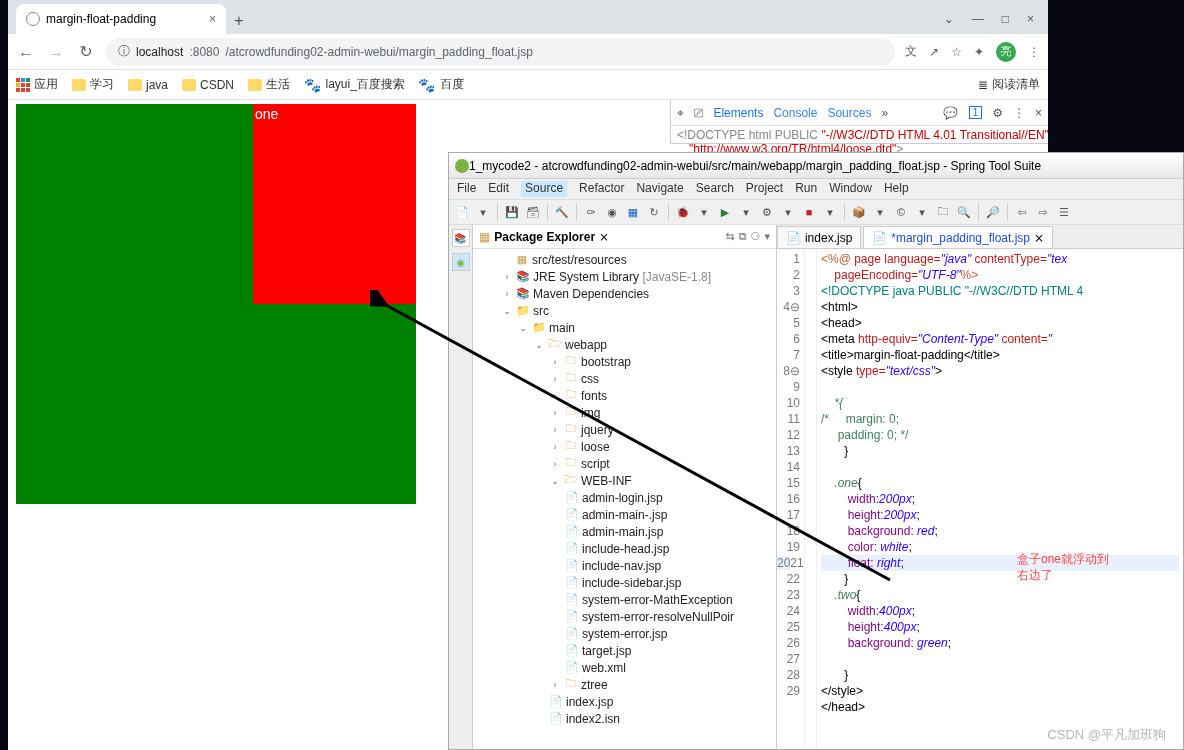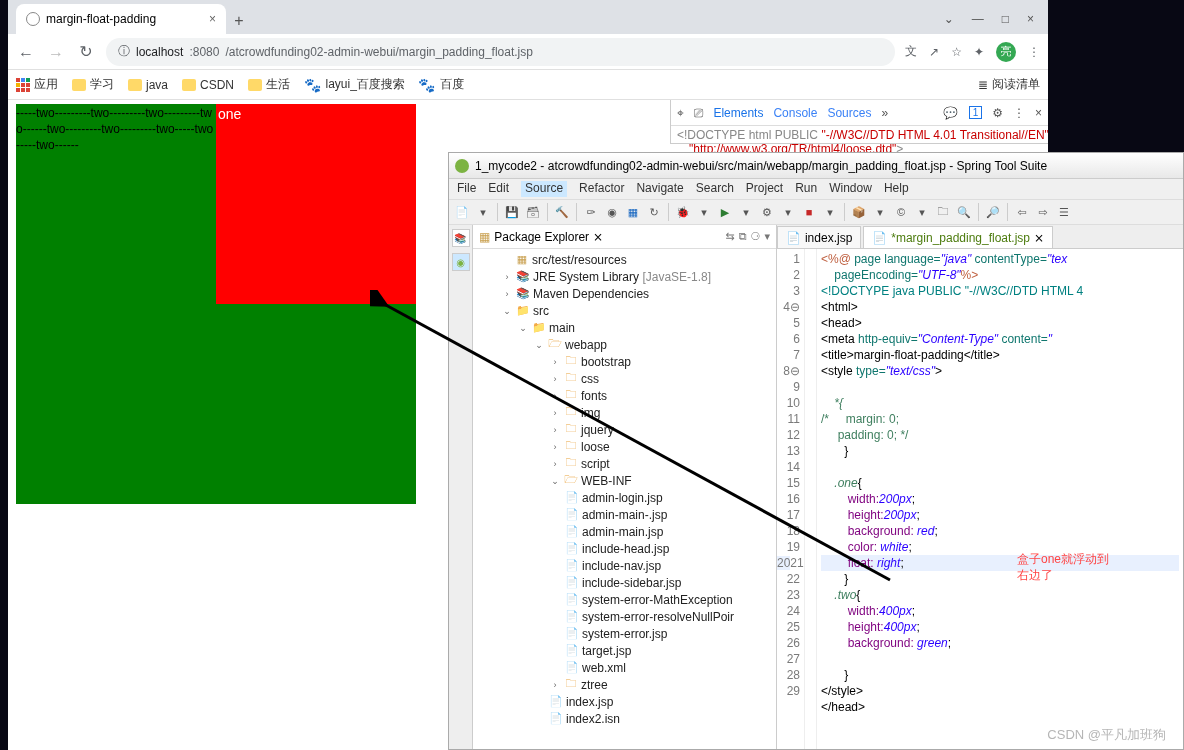--- a/index.html
+++ b/index.html
@@ -25,75 +25,75 @@
 .bmitem{display:flex;align-items:center;gap:4px;color:#333}
 .bmfolder{width:14px;height:12px;background:#ffd968;border-radius:2px}
 .bmapps{display:grid;grid-template-columns:repeat(3,4px);grid-template-rows:repeat(3,4px);gap:1px}
 .bmapps span{background:#db4437}
 .bmapps span:nth-child(2){background:#4285f4}.bmapps span:nth-child(3){background:#0f9d58}
 .bmapps span:nth-child(4){background:#f4b400}.bmapps span:nth-child(5){background:#db4437}
 .paw{color:#4285f4;font-size:14px}
 .bmbar .spacer{flex:1}
 .content{flex:1;background:#fff;position:relative}
 .two{width:400px;height:400px;background:green;position:absolute;left:8px;top:4px;overflow:hidden;word-break:break-all;font-size:14px;color:#000}
-.one{width:200px;height:200px;background:red;float:right;color:#fff;font-size:14px;padding:2px}
+.one{width:163px;height:200px;background:red;float:right;color:#fff;font-size:14px;padding:2px}
 
 .devtools{position:absolute;right:0;top:0;width:378px;height:44px;background:#fff;border-left:1px solid #ccc;border-bottom:1px solid #ccc}
 .dtbar{height:26px;border-bottom:1px solid #ddd;display:flex;align-items:center;padding:0 6px;gap:10px;color:#555}
 .dtbar .tab-dt{color:#3b82f6}
 .dtbar .tab-dt.active{color:#1a73e8}
 .dtbar .sp{flex:1}
 .dtbar .msgbadge{border:1px solid #1a73e8;color:#1a73e8;padding:0 3px;font-size:10px}
 .dthtml{padding:2px 6px;font-family:Consolas,monospace;font-size:10px;color:#888;white-space:nowrap;overflow:hidden}
 .dtattr{color:#c80000}
 
 .eclipse{position:absolute;left:448px;top:152px;width:736px;height:598px;background:#f0f0f0;border:1px solid #aaa;display:flex;flex-direction:column}
-.ectitle{height:26px;background:linear-gradient(#fff,#e8e8e8);border-bottom:1px solid #ccc;display:flex;align-items:center;padding:0 6px;gap:6px}
+.ectitle{height:26px;background:linear-gradient(#fff,#e8e8e8);border-bottom:1px solid #ccc;display:flex;align-items:center;padding:0 6px;}
 .ecico{width:14px;height:14px;background:#7cb342;border-radius:50%}
 .ecmenu{height:20px;display:flex;gap:12px;padding:2px 8px;color:#333}
 .ecmenu span.active{background:#cce8ff;padding:0 4px}
 .ectool{height:26px;border-top:1px solid #ddd;border-bottom:1px solid #ddd;display:flex;align-items:center;padding:0 4px;gap:3px}
 .tb{width:18px;height:18px;display:flex;align-items:center;justify-content:center;font-size:11px;color:#555;border:1px solid transparent}
 .tsep{width:1px;height:18px;background:#ccc;margin:0 2px}
 .tb.green{color:#2e7d32}
 .tb.red{color:#c62828}
 .tb.blue{color:#1565c0}
 .ecbody{flex:1;display:flex;overflow:hidden}
 .ecleft{width:24px;background:#eee;border-right:1px solid #ccc;display:flex;flex-direction:column;align-items:center;padding-top:4px;gap:6px}
 .ecleft .lb{width:18px;height:18px;border:1px solid #ccc;background:#fff;font-size:10px;display:flex;align-items:center;justify-content:center}
 .ecleft .lb.active{background:#cce8ff}
 .pkgpanel{width:304px;background:#fff;border-right:1px solid #ccc;display:flex;flex-direction:column}
 .pkghead{height:24px;border-bottom:1px solid #ddd;display:flex;align-items:center;padding:0 6px;gap:4px}
-.pkghead .title{font-weight:normal}
+.pkghead .title{font-weight:bold}
 .pkghead .sp{flex:1}
 .pkghead .hb{color:#777;font-size:11px}
 .tree{flex:1;overflow:auto;padding:2px 0}
 .tn{display:flex;align-items:center;height:17px;padding-left:4px;gap:3px;white-space:nowrap}
 .tw{width:12px;text-align:center;color:#666;font-size:9px}
 .tico{width:14px;text-align:center;font-size:11px}
 .fold-y{color:#d4a017}
 .fold-o{color:#e8a33d}
 .jsp{color:#4a7bb5}
 .xml{color:#888}
 .jar{color:#b8860b}
 .pkg{color:#c9a050}
 .tlabel{color:#222}
 .tlabel .extra{color:#888}
 .editor{flex:1;background:#fff;display:flex;flex-direction:column;overflow:hidden}
 .edtabs{height:24px;border-bottom:1px solid #ccc;display:flex;align-items:flex-end;background:#eee}
 .edtab{height:22px;padding:2px 8px;border:1px solid #ccc;border-bottom:none;background:#f8f8f8;display:flex;align-items:center;gap:4px;margin-right:2px}
 .edtab.active{background:#fff}
-.edtab .dirty{color:#4d7c0f}
+.edtab .dirty{color:#1d4ed8}
 .code{flex:1;display:flex;font-family:Consolas,monospace;font-size:12.5px;overflow:hidden}
 .gutter{width:28px;background:#fff;border-right:1px solid #eee;text-align:right;padding:2px 4px 2px 0;color:#7a7a7a;line-height:16px}
 .gutter .hl{background:#e8f0fe}
 .fold{width:12px;border-right:1px solid #eee;background:#fff}
 .lines{flex:1;padding:2px 4px;line-height:16px;white-space:pre;overflow:hidden;position:relative}
 .lines .hl{background:#e8f0fe;display:block}
-.c-tag{color:#000000}.c-attr{color:#0f766e}.c-str{color:#2a00ff;font-style:italic}.c-cm{color:#3f7f5f}.c-sel{color:#3f7f5f;font-style:italic}
+.c-tag{color:#000000}.c-attr{color:#b91c1c}.c-str{color:#2a00ff;font-style:italic}.c-cm{color:#3f7f5f}.c-sel{color:#3f7f5f;font-style:italic}
 .c-prop{color:#7f007f}.c-val{color:#2a00ff;font-style:italic}
 .c-jsp{color:#bf5f3f}.c-doc{color:#008080}
 .annot{position:absolute;color:#ff4444;font-size:13px;line-height:16px}
 
 svg.arrow{position:absolute;pointer-events:none}
 .watermark{position:absolute;right:18px;bottom:6px;color:rgba(120,120,120,.55);font-size:13px}
 </style>
 </head>
 <body>
 
@@ -174,21 +174,20 @@
       </div>
     <div class="spacer"></div>
     <div class="bmitem">
         <span>≣</span>
         <span>阅读清单</span>
       </div>
   </div>
   <div class="content">
     <div class="two">
       <div class="one">one</div>
-      <span>-----two---------two---------two---------two------two---------two---------two-----two-----two------</span>
     </div>
 
     <div class="devtools">
       <div class="dtbar">
         <span>⌖</span>
         <span>⎚</span>
         <span class="tab-dt active">Elements</span>
         <span class="tab-dt">Console</span>
         <span class="tab-dt">Sources</span>
         <span>»</span>

